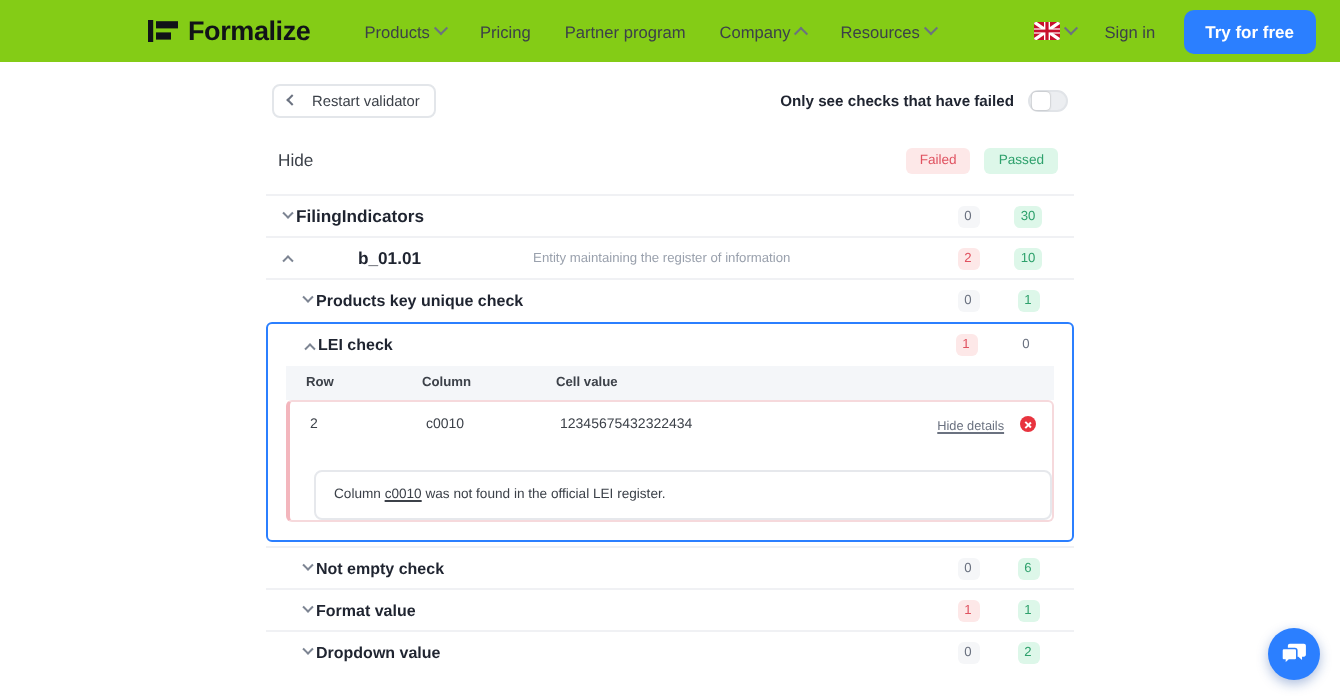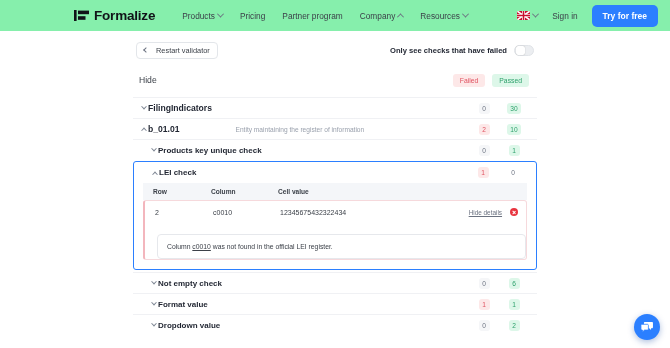--- a/index.html
+++ b/index.html
@@ -7,21 +7,21 @@
     width: 670px; height: 348px;
     background: #ffffff;
     font-family: "Liberation Sans", sans-serif;
     overflow: hidden;
   }
   body { position: relative; }
 
   
   .navbar {
     height: 31px;
-    background: #86efac;
+    background: #84cc16;
     display: flex;
     align-items: center;
     padding: 0 12px 0 74px;
     position: relative;
     z-index: 5;
   }
   .brand { display: flex; align-items: center; gap: 5px; }
   .brand-mark {
     width: 15px; height: 11px;
     display: block;
@@ -215,21 +215,21 @@
     transform: rotate(45deg) translate(-1px,-1px);
   }
   .caret.open i { transform: rotate(-135deg) translate(-1px,-1px); }
   .row .title {
     font-size: 8px;
     font-weight: bold;
     color: #1f2430;
     white-space: nowrap;
   }
   .row.level-0 .title { font-size: 8.6px; }
-  .row.level-1 .title { font-size: 8.6px; }
+  .row.level-1 .title { font-size: 8.6px; margin-left: 31px; }
   .row .desc {
     font-size: 6.6px;
     color: #9aa1ad;
     margin-left: 56px;
     white-space: nowrap;
   }
   .counts {
     margin-left: auto;
     display: flex;
     align-items: center;

